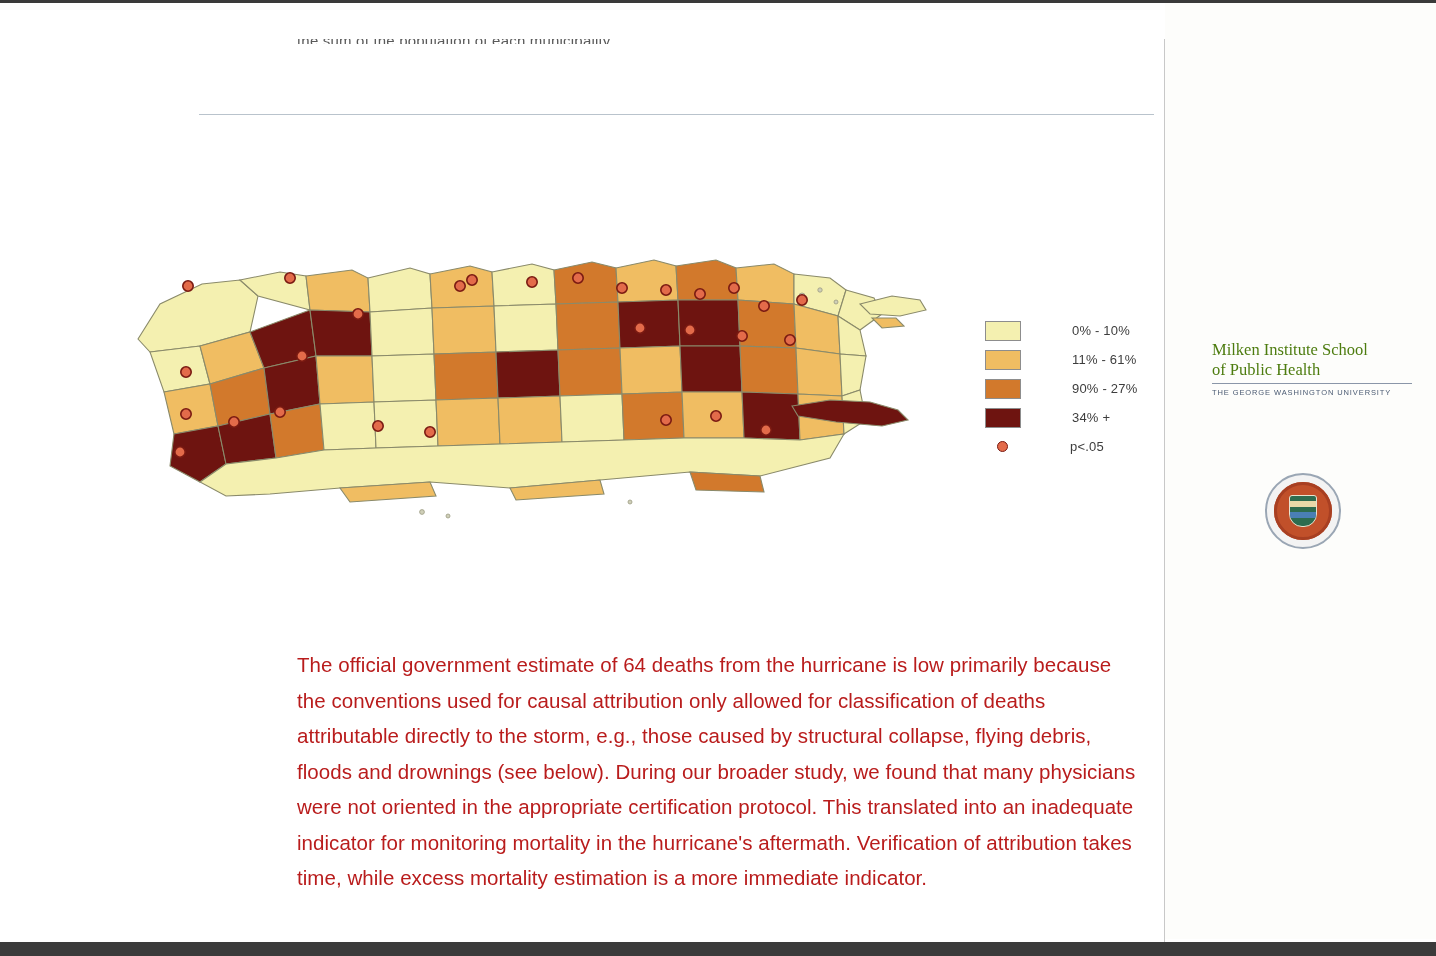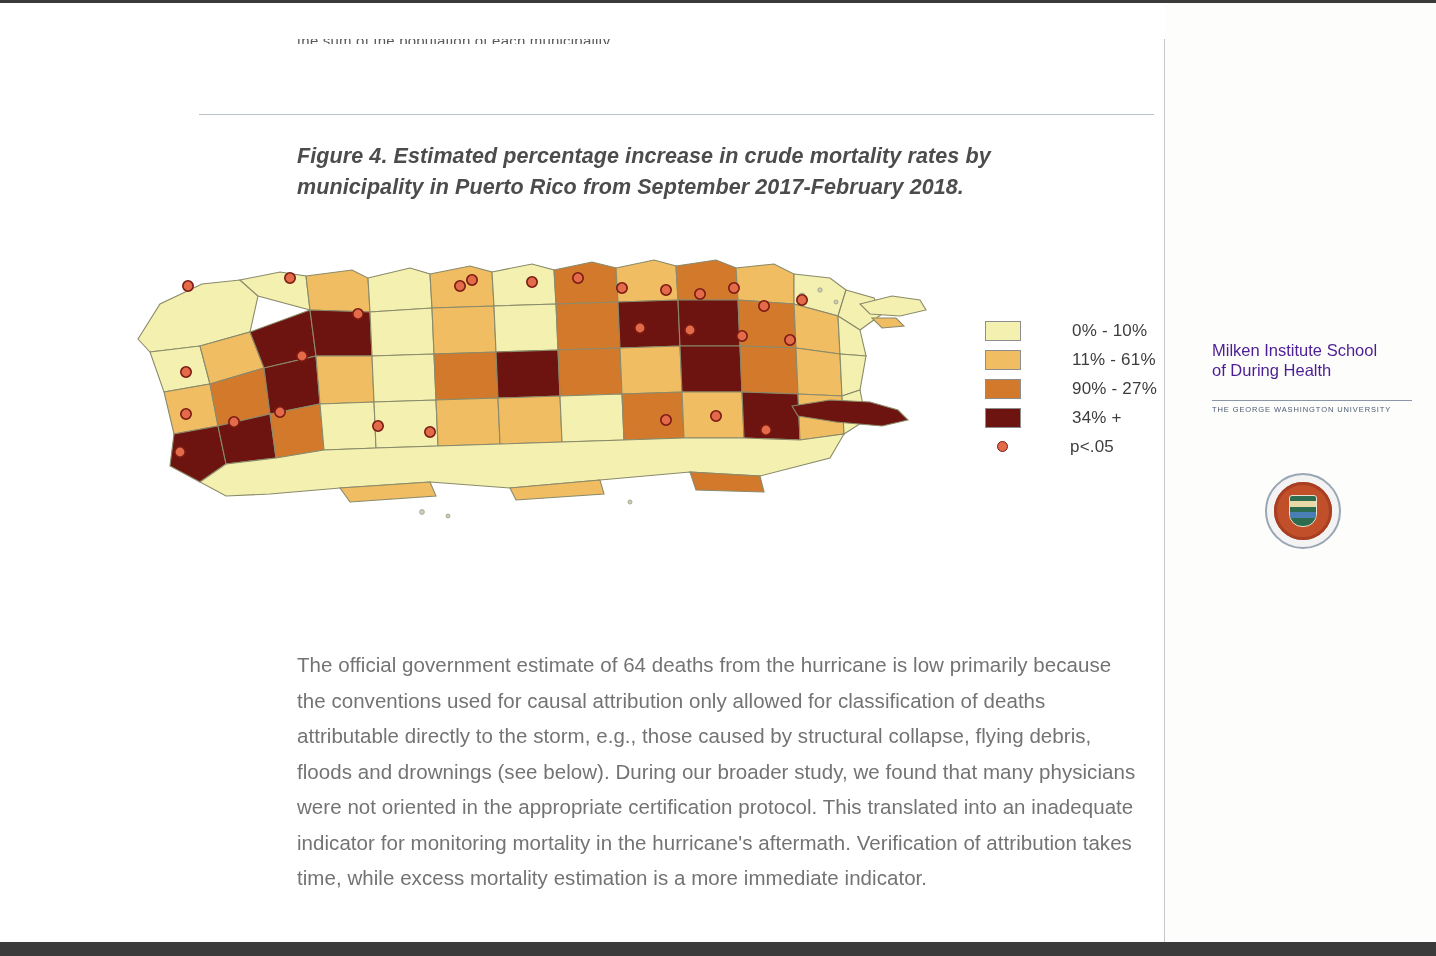--- a/index.html
+++ b/index.html
@@ -115,21 +115,21 @@
     align-items: center;
     height: 29px;
   }
   .legend-swatch {
     width: 34px;
     height: 18px;
     border: 1px solid #8d8d8d;
     margin-right: 11px;
   }
   .legend-label {
-    font-size: 17px;
+    font-size: 13px;
     color: #3d3d3d;
     letter-spacing: .2px;
     padding-left: 40px;
   }
   .legend-dot-wrap {
     width: 34px;
     height: 18px;
     margin-right: 11px;
     display: flex;
     align-items: center;
@@ -145,40 +145,40 @@
   }
 
   
   .body-paragraph {
     position: absolute;
     left: 297px;
     top: 608px;
     width: 845px;
     font-size: 20.5px;
     line-height: 35.5px;
-    color: #737373;
+    color: #b91c1c;
     letter-spacing: .05px;
   }
 
   
   .gw-logo {
     position: absolute;
     left: 47px;
     top: 337px;
     width: 200px;
   }
   .gw-logo .l1, .gw-logo .l2 {
-    font-family: Liberation Sans, sans-serif;
+    font-family: Liberation Serif, serif;
     font-size: 16.5px;
-    color: #4c1d95;
+    color: #4d7c0f;
     line-height: 20px;
     white-space: nowrap;
   }
   .gw-logo .l3 {
-    margin-top: 20px;
+    margin-top: 3px;
     padding-top: 4px;
     border-top: 1px solid #8a96a8;
     font-size: 7.5px;
     letter-spacing: .9px;
     color: #4a5a72;
     white-space: nowrap;
   }
 
   
   .seal {
@@ -237,21 +237,20 @@
 <div class="page-root">
 
   <div class="edge-strip-top"></div>
 
   <div class="page-sheet">
 
     <div class="clipped-text-line">the sum of the population of each municipality.</div>
 
     <div class="figure-rule"></div>
 
-    <div class="figure-caption">Figure 4. Estimated percentage increase in crude mortality rates by municipality in Puerto Rico from September 2017-February 2018.</div>
 
     <div class="map-block">
 
       <svg class="map-canvas" viewBox="0 0 840 290">
         <g stroke="#8a8a6a" stroke-width="1.1">
 
           <polygon points="8,95 30,60 72,40 110,36 128,52 120,88 70,102 20,108" fill="#f4f0b0"></polygon>
           <polygon points="110,36 150,28 176,32 180,66 128,52" fill="#f4f0b0"></polygon>
           <polygon points="176,32 222,26 238,34 240,68 180,66" fill="#f0bd62"></polygon>
           <polygon points="238,34 280,24 300,30 302,64 240,68" fill="#f4f0b0"></polygon>
@@ -385,21 +384,21 @@
       </div>
     </div>
 
     <div class="body-paragraph">The official government estimate of 64 deaths from the hurricane is low primarily because the conventions used for causal attribution only allowed for classification of deaths attributable directly to the storm, e.g., those caused by structural collapse, flying debris, floods and drownings (see below). During our broader study, we found that many physicians were not oriented in the appropriate certification protocol. This translated into an inadequate indicator for monitoring mortality in the hurricane's aftermath. Verification of attribution takes time, while excess mortality estimation is a more immediate indicator.</div>
   </div>
 
   <div class="margin-column">
 
     <div class="gw-logo">
       <div class="l1">Milken Institute School</div>
-      <div class="l2">of During Health</div>
+      <div class="l2">of Public Health</div>
       <div class="l3">THE GEORGE WASHINGTON UNIVERSITY</div>
     </div>
 
     <div class="seal">
       <div class="seal-inner">
         <div class="seal-ring-text"></div>
         <div class="seal-shield">
           <div class="band b1"></div>
           <div class="band b2"></div>
         </div>

